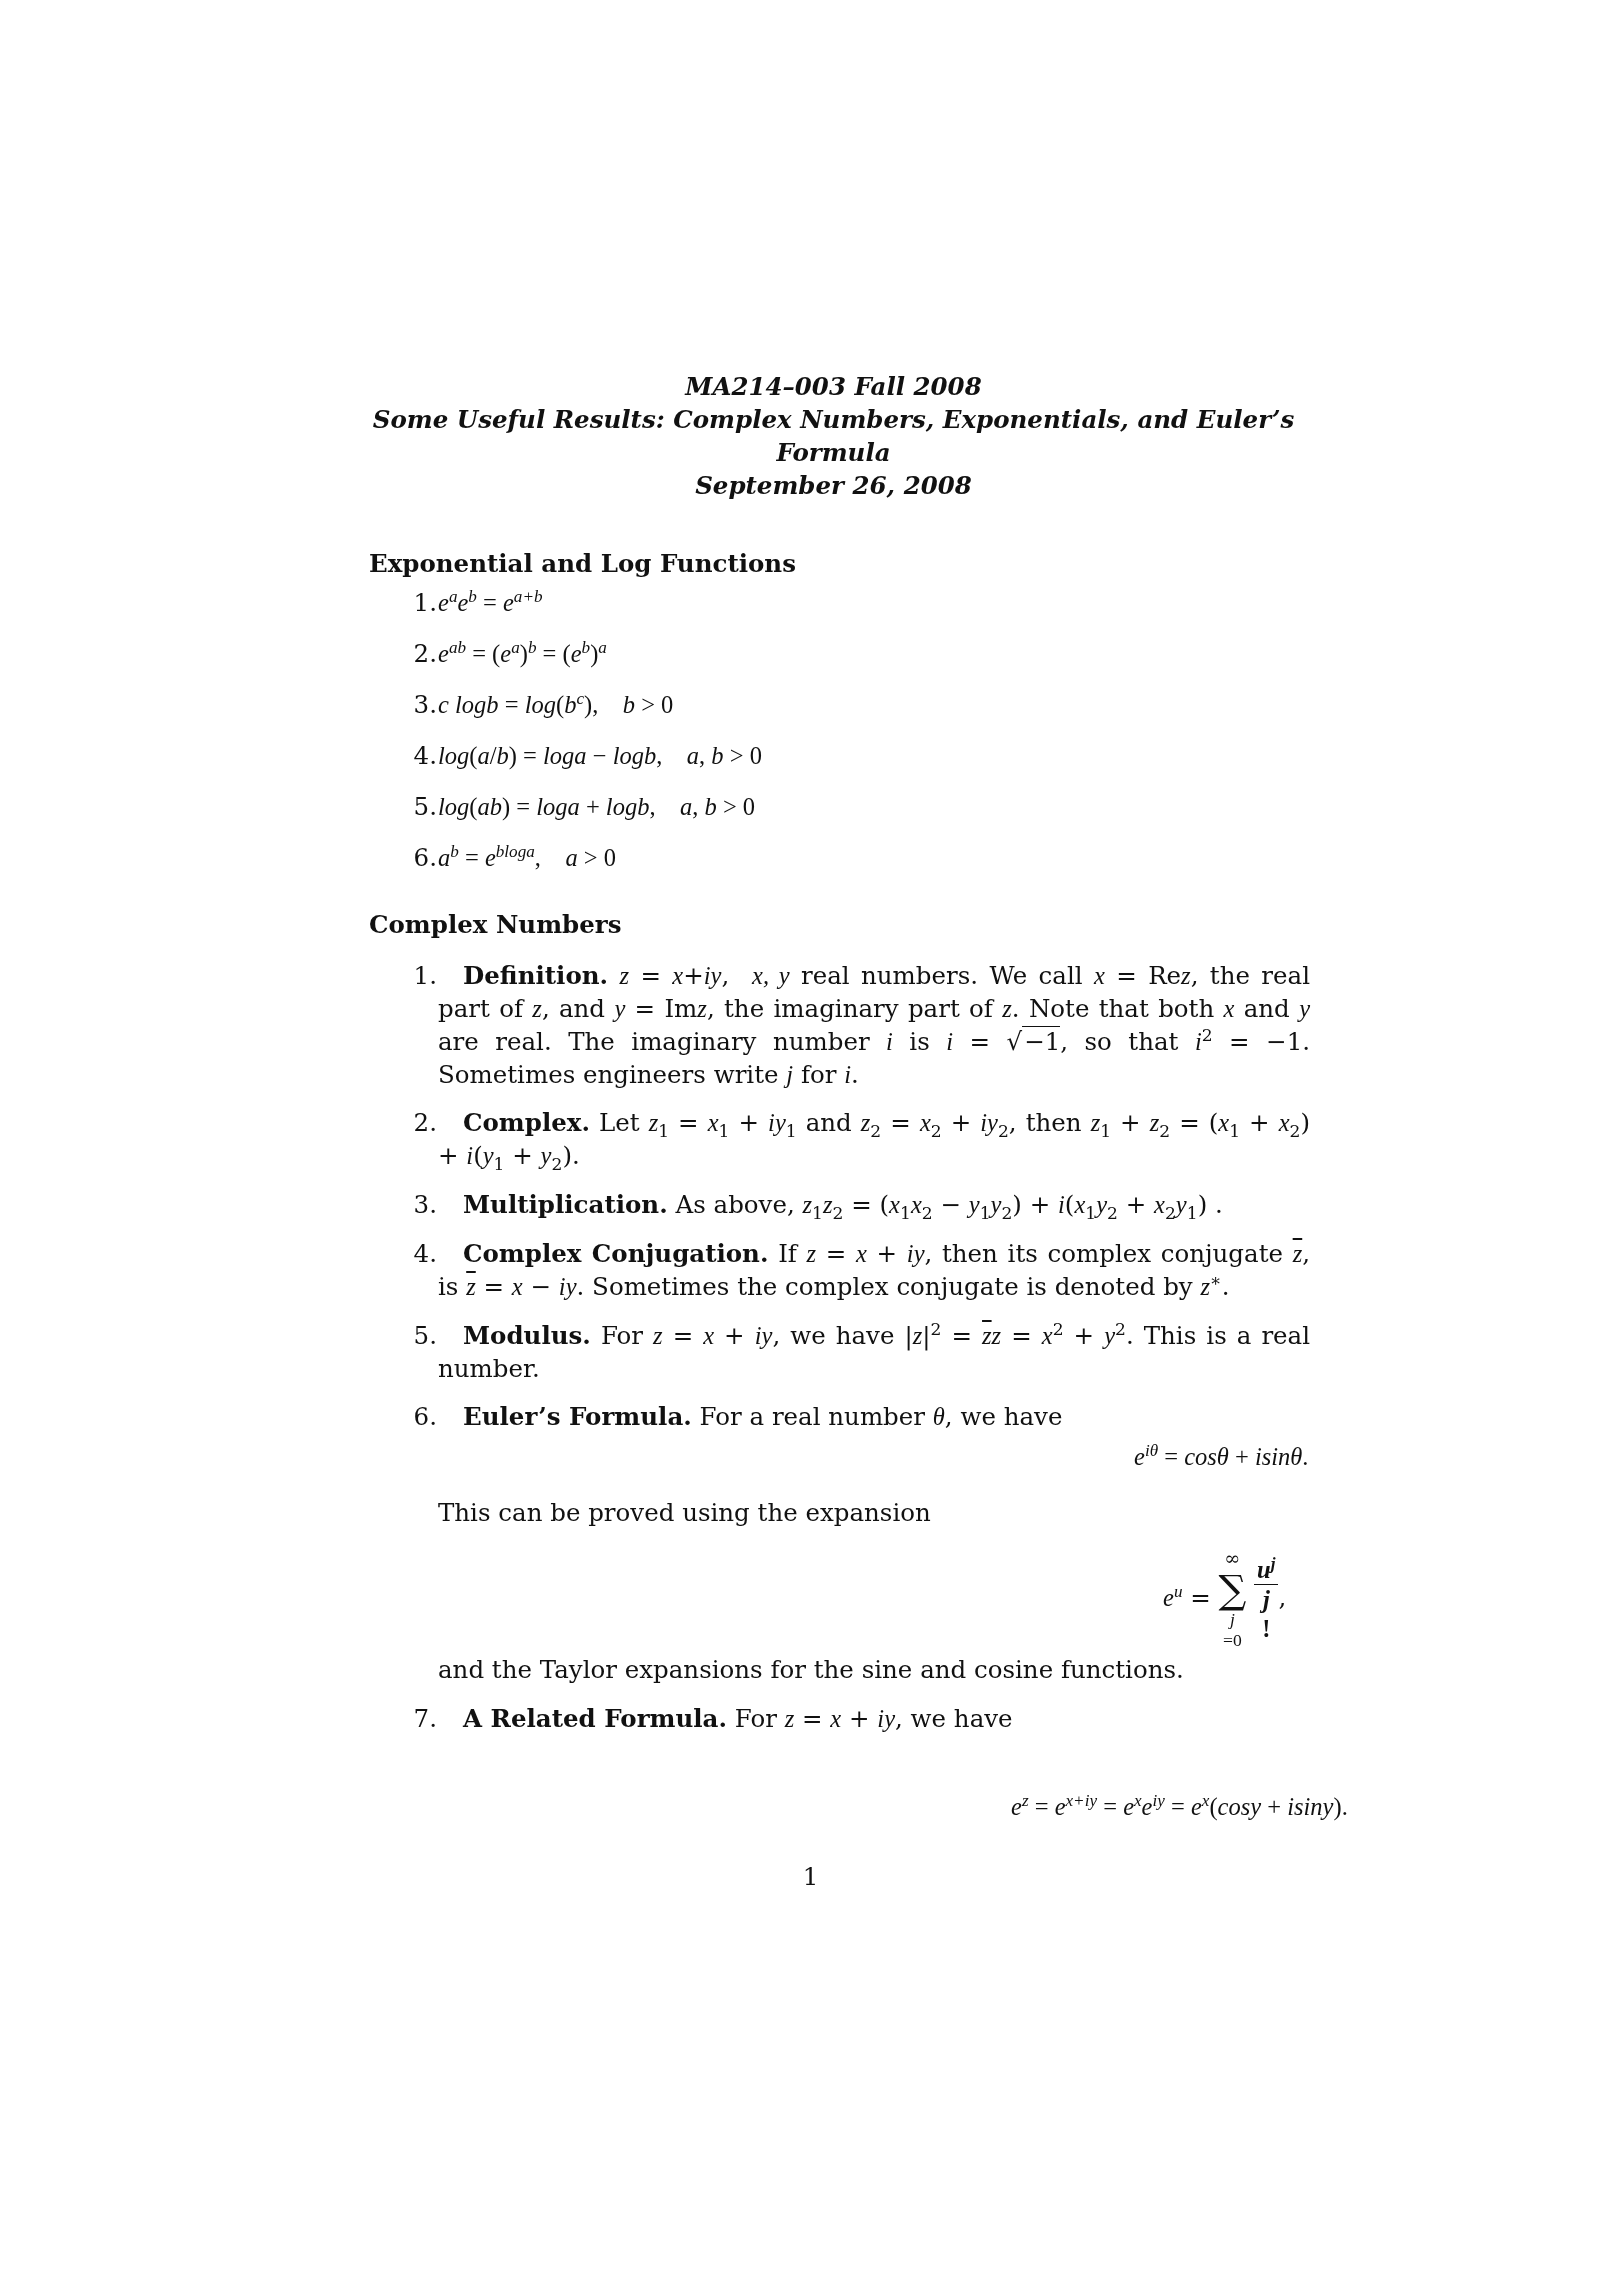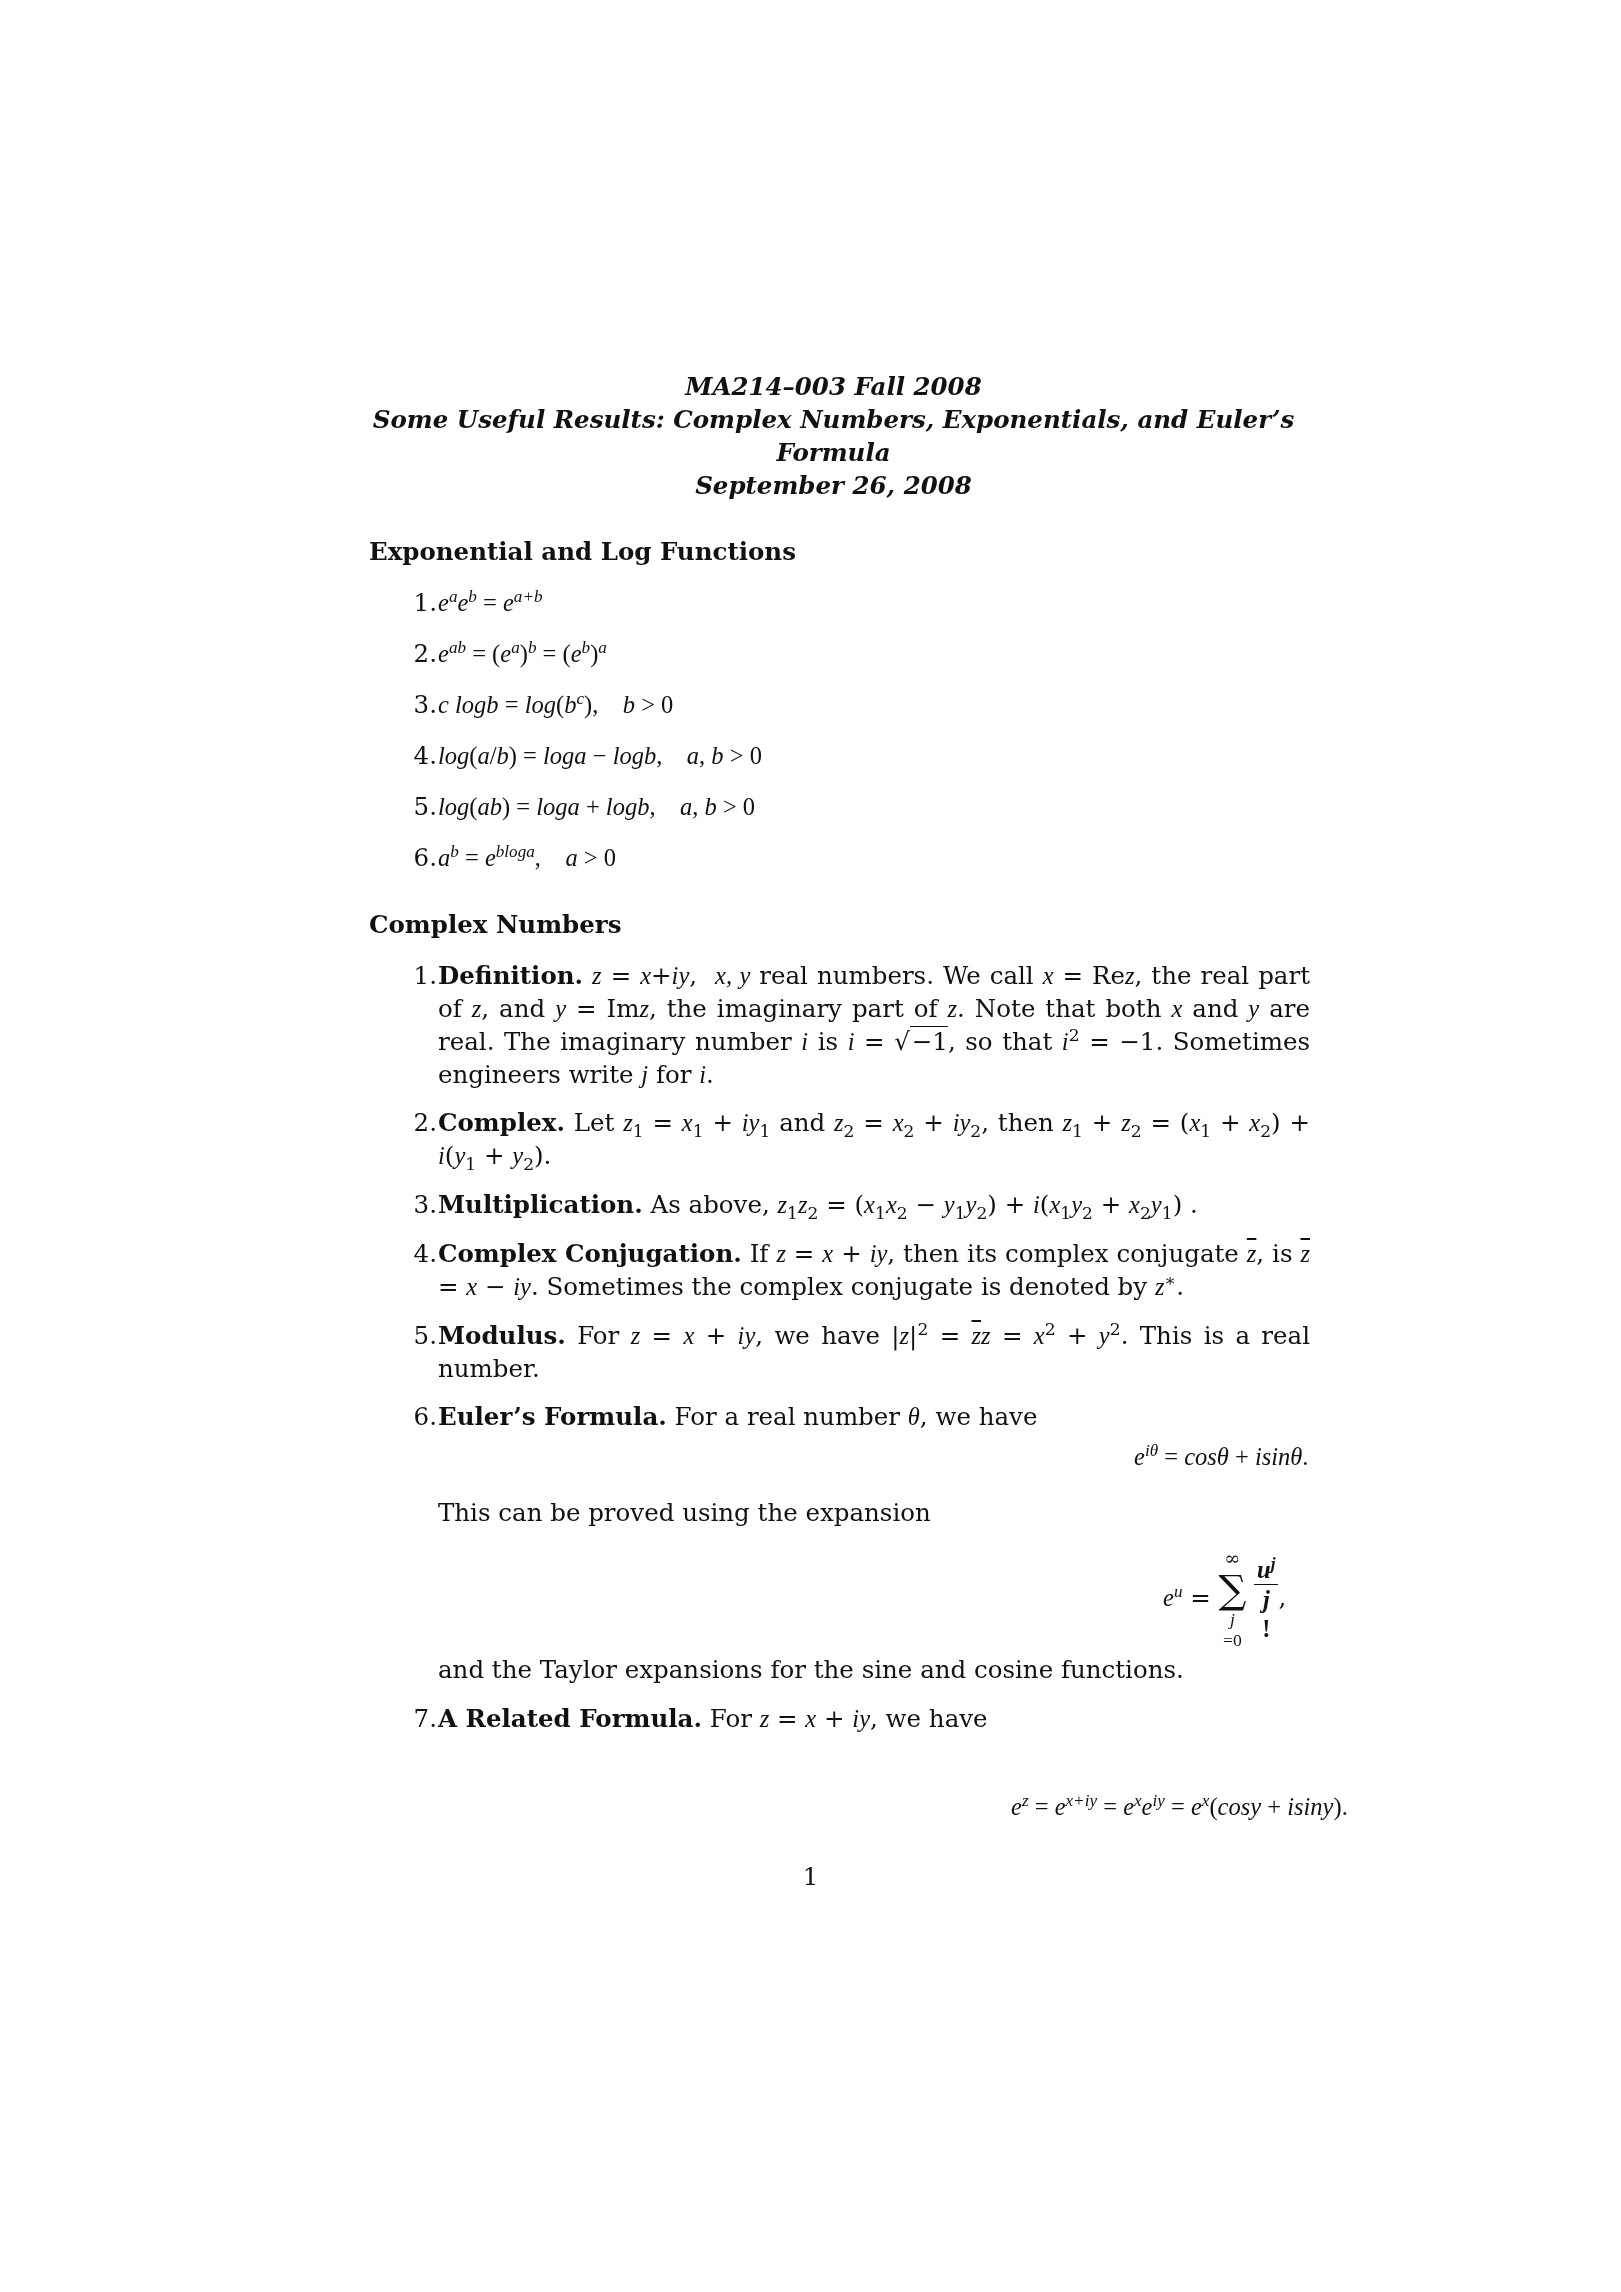--- a/index.html
+++ b/index.html
@@ -9,21 +9,21 @@
     color: #111111;
   }
   .page { position: absolute; left: 0; top: 0; width: 1621px; height: 2293px; }
   .title-block { position: absolute; left: 353px; width: 961px; top: 370px; text-align: center; font-weight: bold; font-size: 24.5px; line-height: 33px; }
   .title-block div { white-space: nowrap; font-style: italic; }
   .section-heading { position: absolute; left: 369px; font-weight: bold; font-size: 24.5px; }
   .list { position: absolute; left: 369px; width: 941px; margin: 0; padding: 0; list-style: none; }
   .li { position: absolute; left: 0; width: 941px; font-size: 24.5px; line-height: 33px; }
   .num { position: absolute; left: 29px; width: 39px; text-align: right; }
   .body { position: absolute; left: 69px; width: 872px; text-align: justify; }
-  .lbl { font-weight: bold; }
+  .lbl { font-weight: bold; margin-left: 25px; }
   .m { font-style: italic; font-family: "Liberation Serif", "DejaVu Serif", serif; }
   .r { font-style: normal; font-family: "Liberation Serif", "DejaVu Serif", serif; }
   sup, sub { font-size: 70%; line-height: 0; }
   .display { position: absolute; font-size: 24.5px; white-space: nowrap; }
   .overline { text-decoration: overline; }
   .sqrt { border-top: 1.5px solid #111; padding-left: 2px; }
   .frac { display: inline-block; vertical-align: middle; text-align: center; font-weight: bold; }
   .frac span { display: block; line-height: 29px; }
   .frac .top { border-bottom: 1.5px solid #111; padding: 0 2.9px; }
   .sum { display: inline-block; vertical-align: middle; text-align: center; }
@@ -35,21 +35,21 @@
 
 <div class="page">
 
   <div class="title-block">
     <div>MA214–003 Fall 2008</div>
     <div>Some Useful Results: Complex Numbers, Exponentials, and Euler’s</div>
     <div>Formula</div>
     <div>September 26, 2008</div>
   </div>
 
-  <div class="section-heading" style="top:537px;">Exponential and Log Functions</div>
+  <div class="section-heading" style="top:549px;">Exponential and Log Functions</div>
 
   <div class="list" style="top:0;">
     <div class="li" style="top:586px;">
       <span class="num">1.</span>
       <span class="body m">e<sup>a</sup>e<sup>b</sup> <span class="r">=</span> e<sup>a+b</sup></span>
     </div>
     <div class="li" style="top:637px;">
       <span class="num">2.</span>
       <span class="body m">e<sup>ab</sup> <span class="r">= (</span>e<sup>a</sup><span class="r">)</span><sup>b</sup> <span class="r">= (</span>e<sup>b</sup><span class="r">)</span><sup>a</sup></span>
     </div>

